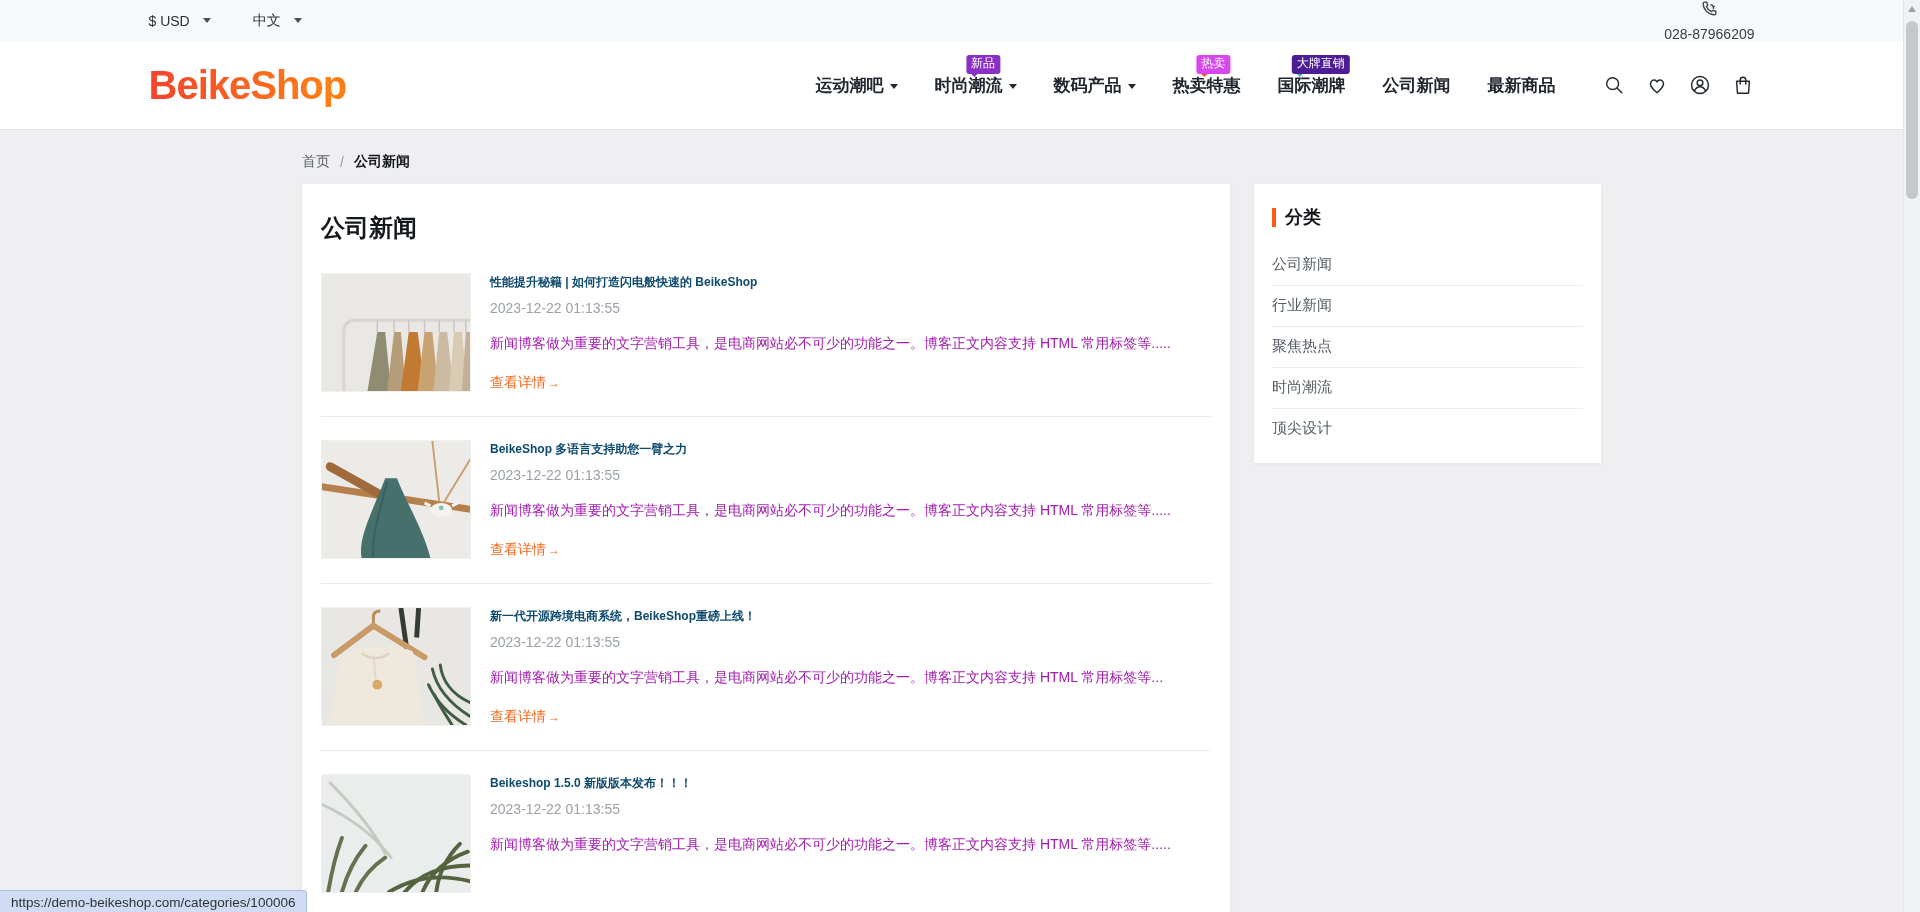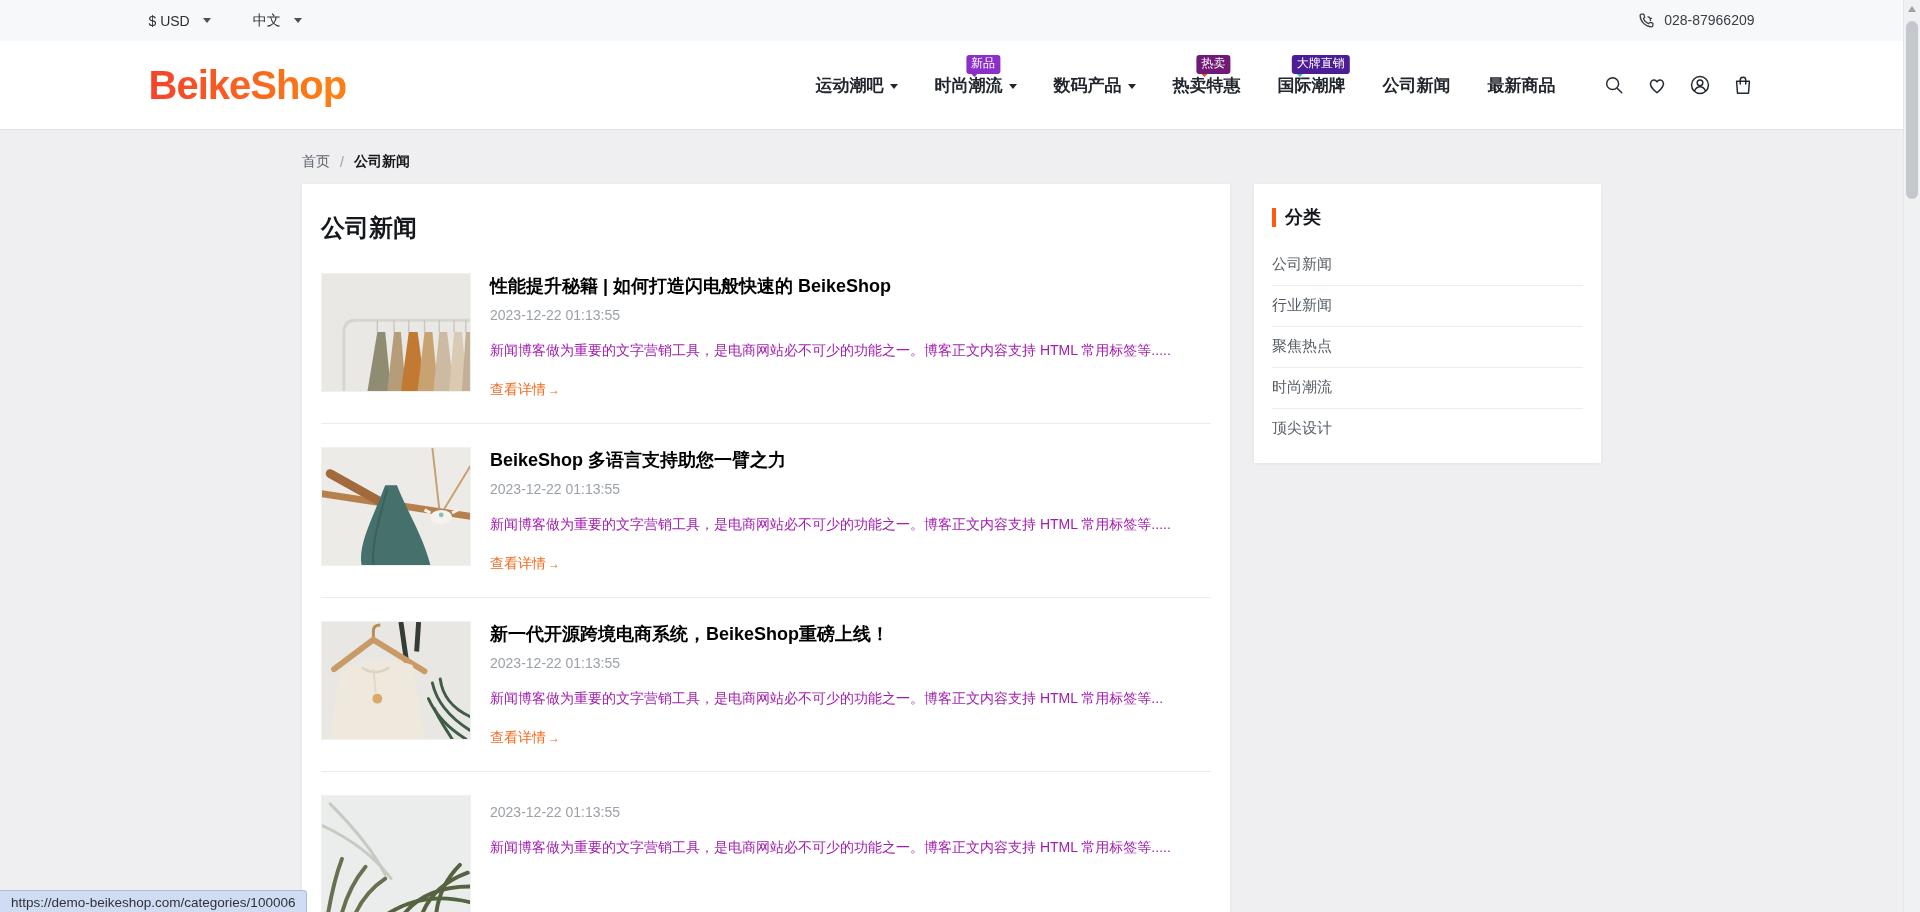--- a/index.html
+++ b/index.html
@@ -15,21 +15,21 @@
   .topbar-inner {
     width:1606px; margin:0 auto; height:100%;
     display:flex; align-items:center; font-size:14px; color:#2a3038;
   }
   .tb-select { display:flex; align-items:center; gap:13px; cursor:pointer; margin-right:42px; }
   .caret-sm {
     width:0; height:0; border-left:4px solid transparent;
     border-right:4px solid transparent; border-top:5px solid #4a5058;
     display:inline-block;
   }
-  .tb-phone { margin-left:auto; display:flex; gap:9px; color:#3a4048; }
+  .tb-phone { margin-left:auto; display:flex; align-items:center; gap:9px; color:#3a4048;flex-direction:column; }
   .tb-phone svg { display:block; }
 
   
   .header { height:88px; background:#ffffff; box-shadow:0 1px 0 rgba(0,0,0,0.05); }
   .header-inner {
     width:1606px; margin:0 auto; height:100%;
     display:flex; align-items:center;
   }
   .logo {
     font-size:40px; font-weight:800; letter-spacing:-1px; cursor:pointer;
@@ -48,21 +48,21 @@
   .nav-badge {
     position:absolute; top:-19px; left:55%; transform:translateX(-40%);
     font-size:12px; font-weight:400; color:#fff; line-height:1;
     padding:3px 5px 4px; border-radius:3px; white-space:nowrap;
   }
   .nav-badge::after {
     content:""; position:absolute; left:5px; bottom:-6px;
     border:3.5px solid transparent; border-top-color:var(--tail);
   }
   .badge-purple { background:#8b2fc9; --tail:#8b2fc9; }
-  .badge-orange { background:#701a75; --tail:#fb4914; }
+  .badge-orange { background:#d946ef; --tail:#fb4914; }
   .badge-teal   { background:#4c1d95; --tail:#26c2bd; }
   .header-icons { display:flex; align-items:center; gap:19px; margin-left:46px; }
   .icon-btn { width:24px; height:24px; cursor:pointer; display:flex; align-items:center; justify-content:center; }
   .icon-btn svg { display:block; }
 
   
   .page { width:1299px; margin:0 auto; padding-top:19px; }
   .breadcrumb { font-size:14px; display:flex; align-items:center; gap:10px; height:20px; margin-bottom:12px; margin-top:4px; }
   .bc-home { color:#5c636b; cursor:pointer; }
   .bc-sep { color:#9aa0a6; }
@@ -77,21 +77,21 @@
   }
   .news-title { font-size:24px; font-weight:800; color:#14171c; margin:10px 0 29px; }
   .article { display:flex; padding-bottom:24px; border-bottom:1px solid #ebebed; margin-bottom:23px; }
   .article:last-child { border-bottom:none; margin-bottom:0; }
   .thumb {
     width:150px; height:119px; flex:0 0 150px; border:1px solid #f0f0ee;
     cursor:pointer; overflow:hidden; background:#eceae7;
   }
   .thumb svg { width:100%; height:100%; display:block; }
   .a-body { margin-left:19px; flex:1; min-width:0; }
-  .a-title { font-size:18px; font-weight:700; color:#000000; cursor:pointer; margin-top:1px; }
+  .a-title { font-size:12px; font-weight:700; color:#0c4a6e; cursor:pointer; margin-top:1px; }
   .a-date { font-size:14px; color:#9ba1a7; margin-top:9px; }
   .a-excerpt {
     font-size:14px; color:#a21caf; margin-top:19px; white-space:nowrap;
     overflow:hidden; text-overflow:ellipsis;
   }
   .a-more { font-size:14px; color:#f26a1d; margin-top:21px; display:inline-flex; align-items:center; gap:2px; cursor:pointer; }
   .a-more .arrow { font-size:12px; }
 
   
   .side-card {
@@ -336,20 +336,21 @@
               </g>
               <g stroke="#55633f" stroke-width="4" fill="none" stroke-linecap="round">
                 <path d="M150 108 C118 100 92 104 68 119"></path>
                 <path d="M150 92 C120 92 98 102 84 119"></path>
                 <path d="M148 78 C126 86 110 100 102 119"></path>
                 <path d="M140 70 C126 84 118 102 116 119"></path>
               </g>
             </svg>
           </div>
           <div class="a-body">
+            <div class="a-title">Beikeshop 1.5.0 新版版本发布！！！</div>
             <div class="a-date">2023-12-22 01:13:55</div>
             <div class="a-excerpt">新闻博客做为重要的文字营销工具，是电商网站必不可少的功能之一。博客正文内容支持 HTML 常用标签等.....</div>
 
           </div>
         </div>
       </section>
 
       <aside class="side-card">
         <div class="side-head">
           <span class="side-bar"></span>

